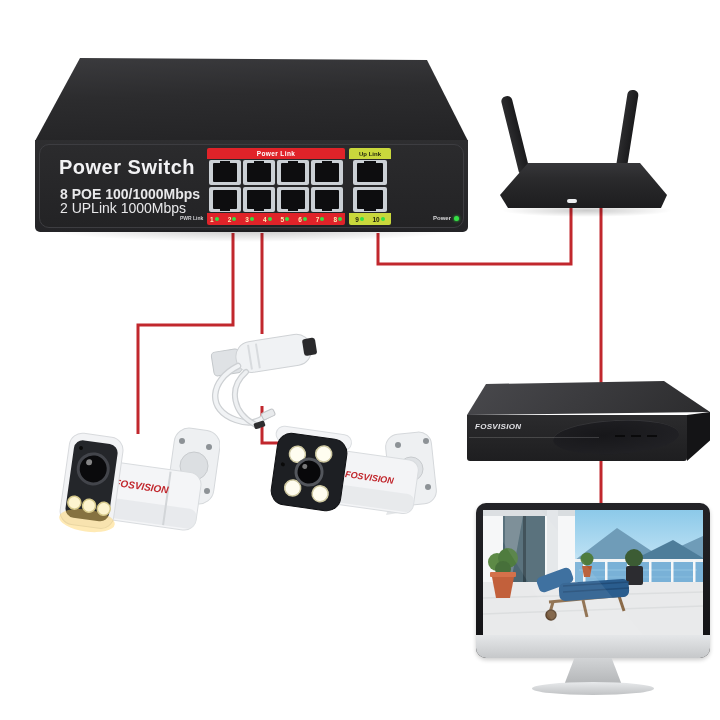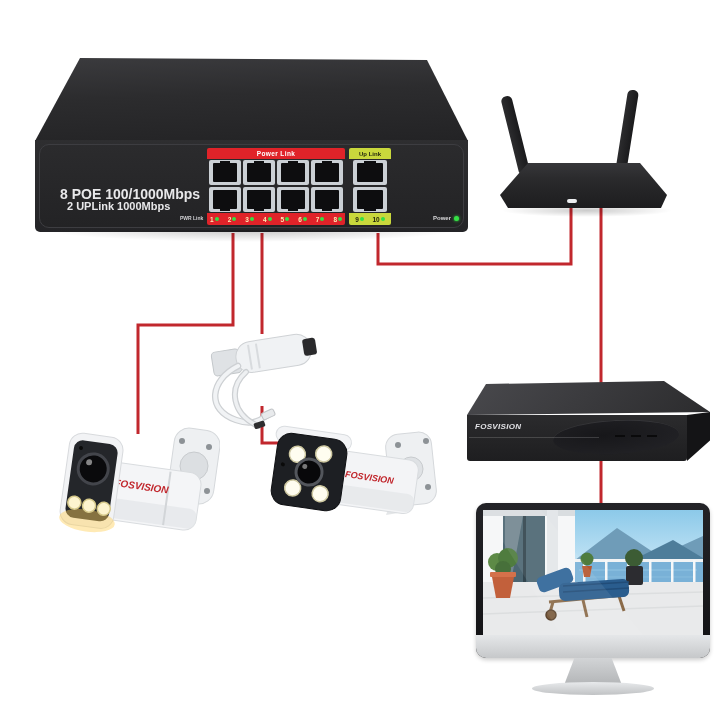--- a/index.html
+++ b/index.html
@@ -14,21 +14,21 @@
     background:linear-gradient(178deg,#3c3c3f 0%,#2c2c2e 45%,#232325 100%);
     clip-path:polygon(45px 3px,392px 5px,433px 86px,0px 86px);}
   .switch-front{position:absolute;left:0;top:85px;width:433px;height:92px;
     background:linear-gradient(#2e2e30,#242427);border-radius:0 0 5px 5px;}
   .switch-front::after{content:'';position:absolute;left:10px;right:10px;top:90px;height:12px;
     background:radial-gradient(ellipse at 50% 0,rgba(0,0,0,.22),transparent 70%);}
   .switch-panel{position:absolute;left:4px;top:4px;width:423px;height:82px;border-radius:10px;
     border:1px solid #3d3d41;background:linear-gradient(#2b2b2d,#232325);}
   .switch-title{position:absolute;left:24px;top:16px;color:#f2f2f4;font-size:20px;font-weight:bold;letter-spacing:.5px;}
   .switch-spec1{position:absolute;left:25px;top:46px;color:#e8e8ea;font-size:14px;font-weight:bold;}
-  .switch-spec2{position:absolute;left:25px;top:60px;color:#e8e8ea;font-size:11px;font-weight:bold;margin-left:7px;}
+  .switch-spec2{position:absolute;left:25px;top:60px;color:#e8e8ea;font-size:14px;font-weight:normal;}
   .pwrlink{position:absolute;left:145px;top:75px;color:#cfcfd2;font-size:5px;font-weight:bold;}
   .power-label{position:absolute;left:398px;top:75px;display:flex;align-items:center;gap:3px;}
   .power-label span{color:#d8d8da;font-size:6px;font-weight:bold;}
   .led{width:5px;height:5px;border-radius:50%;background:#35e045;box-shadow:0 0 3px #35e045;}
 
   .poe-block{position:absolute;left:172px;top:8px;width:138px;height:78px;}
   .poe-head{height:11px;background:#e02329;border-radius:2px 2px 0 0;
     display:flex;align-items:center;justify-content:center;color:#fff;font-size:6.5px;font-weight:bold;letter-spacing:.4px;}
   .poe-ports{display:grid;grid-template-columns:repeat(4,1fr);gap:2px;padding:1px 2px;height:52px;}
   .rj45{background:#cbd0d5;border-radius:2px;position:relative;}
@@ -104,20 +104,21 @@
       <polyline points="262,406 262,443 307,443" fill="none" stroke="#c1272d" stroke-width="3"></polyline>
       <polyline points="378,233 378,264 571,264 571,208" fill="none" stroke="#c1272d" stroke-width="3"></polyline>
       <polyline points="601,208 601,388" fill="none" stroke="#c1272d" stroke-width="3"></polyline>
       <polyline points="601,461 601,508" fill="none" stroke="#c1272d" stroke-width="3"></polyline>
     </svg>
 
   <div class="switch">
     <div class="switch-top"></div>
     <div class="switch-front">
       <div class="switch-panel"></div>
+      <div class="switch-title">Power Switch</div>
       <div class="switch-spec1">8 POE 100/1000Mbps</div>
       <div class="switch-spec2">2 UPLink 1000Mbps</div>
       <div class="pwrlink">PWR Link</div>
 
       <div class="poe-block">
         <div class="poe-head">Power Link</div>
         <div class="poe-ports">
           <div class="rj45 tab-top">
               <div class="jack"></div>
             </div>

